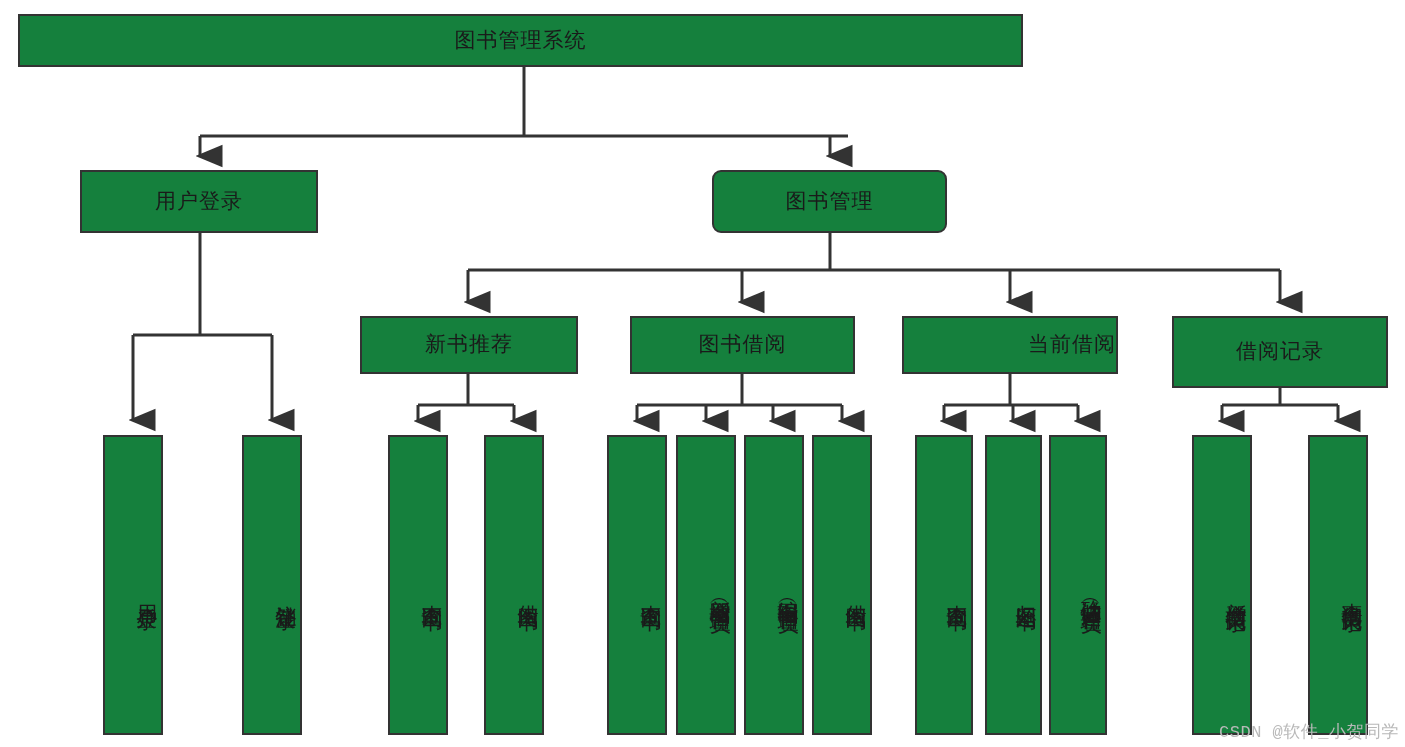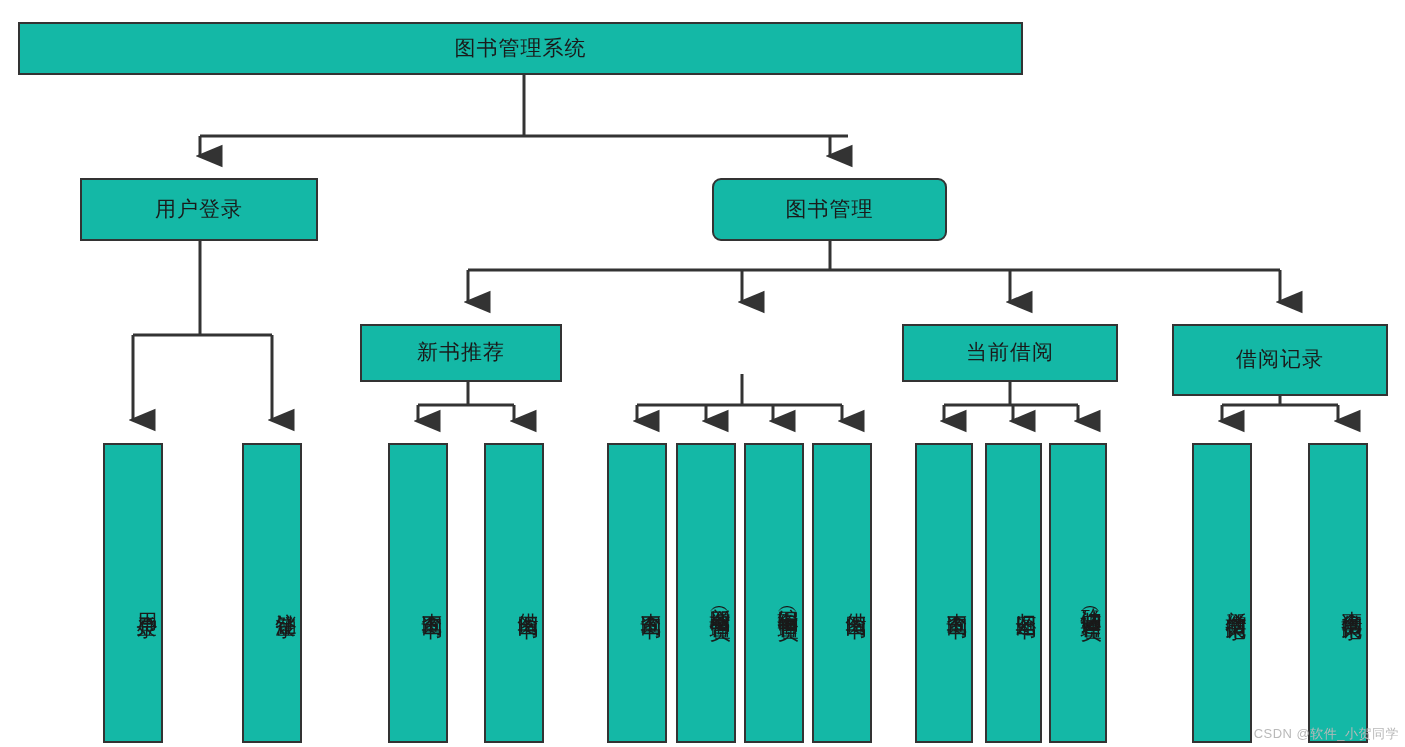--- a/index.html
+++ b/index.html
@@ -16,27 +16,26 @@
     background:#ffffff;
   }
   #wires{
     position:absolute;left:0;top:0;
     width:1405px;height:747px;
     pointer-events:none;
   }
   .node{
     position:absolute;
     box-sizing:border-box;
-    background:#14b8a6;
+    background:#15803d;
     border:2.5px solid #333333;
     display:flex;
     align-items:center;
     justify-content:center;
     color:#1a1a1a;
-    margin-top:8px;
   }
   .node.horizontal{
     font-size:21px;
     letter-spacing:1px;
     line-height:1.2;
   }
   .node.vertical{
     writing-mode:vertical-rl;
     text-orientation:upright;
     font-size:21px;
@@ -48,23 +47,23 @@
   .node.vertical .vtext{
     writing-mode:vertical-rl;
     text-orientation:upright;
     white-space:nowrap;
     letter-spacing:2px;
   }
   #watermark{
     position:absolute;
     right:6px;
     bottom:4px;
-    font-size:13px;
+    font-size:17px;
     color:#b9b9b9;
-    font-family:Liberation Sans, sans-serif;
+    font-family:Liberation Mono, monospace;
     white-space:nowrap;
     letter-spacing:0.5px;
   }
 </style>
 </head>
 <body>
 
 <div id="canvas">
 
   <svg id="wires" viewBox="0 0 1405 747" width="1405" height="747">
@@ -121,24 +120,27 @@
     <span>图书管理系统</span>
   </div>
 
   <div class="node horizontal" style="left:80px;top:170px;width:238px;height:63px;">
     <span>用户登录</span>
   </div>
   <div class="node horizontal" style="left:712px;top:170px;width:235px;height:63px;border-radius:9px;">
     <span>图书管理</span>
   </div>
 
-  <div class="node horizontal" style="left:360px;top:316px;width:202px;height:58px;">
+  <div class="node horizontal" style="left:360px;top:316px;width:218px;height:58px;">
     <span>新书推荐</span>
   </div>
-  <div class="node horizontal" style="left:902px;top:316px;width:216px;height:58px;">
+  <div class="node horizontal" style="left:630px;top:316px;width:225px;height:58px;">
+    <span>图书借阅</span>
+  </div>
+  <div class="node horizontal" style="left:902px;top:316px;width:216px;height:58px;justify-content:flex-end;">
     <span>当前借阅</span>
   </div>
   <div class="node horizontal" style="left:1172px;top:316px;width:216px;height:72px;">
     <span>借阅记录</span>
   </div>
 
   <div class="node vertical" style="left:103px;top:435px;width:60px;height:300px;">
     <span class="vtext">用户登录</span>
   </div>
   <div class="node vertical" style="left:242px;top:435px;width:60px;height:300px;">

